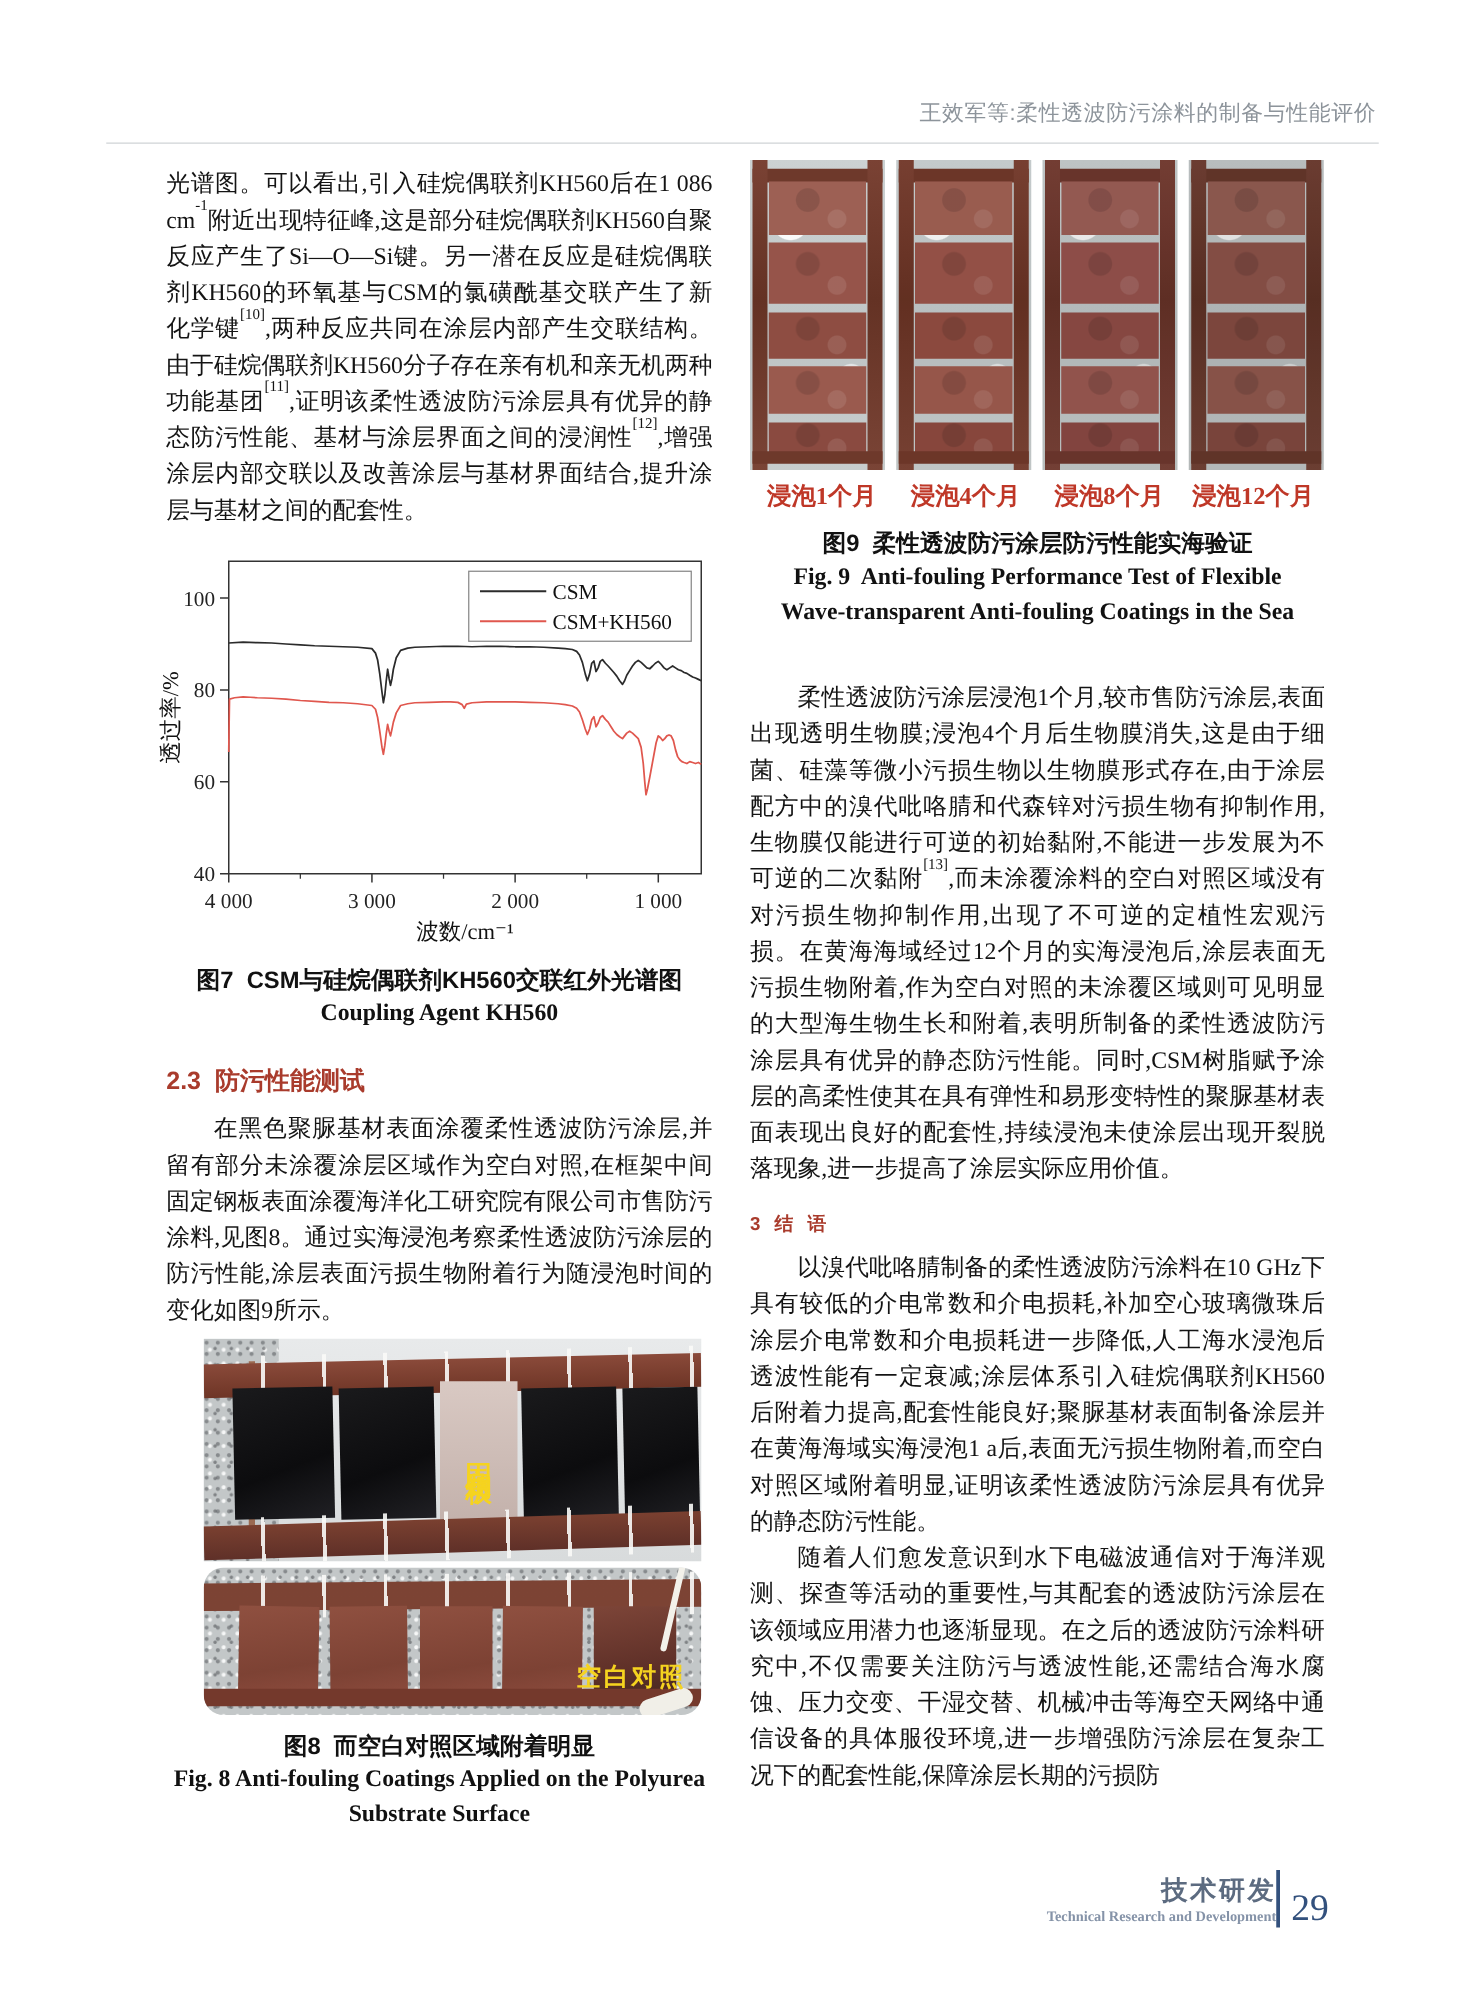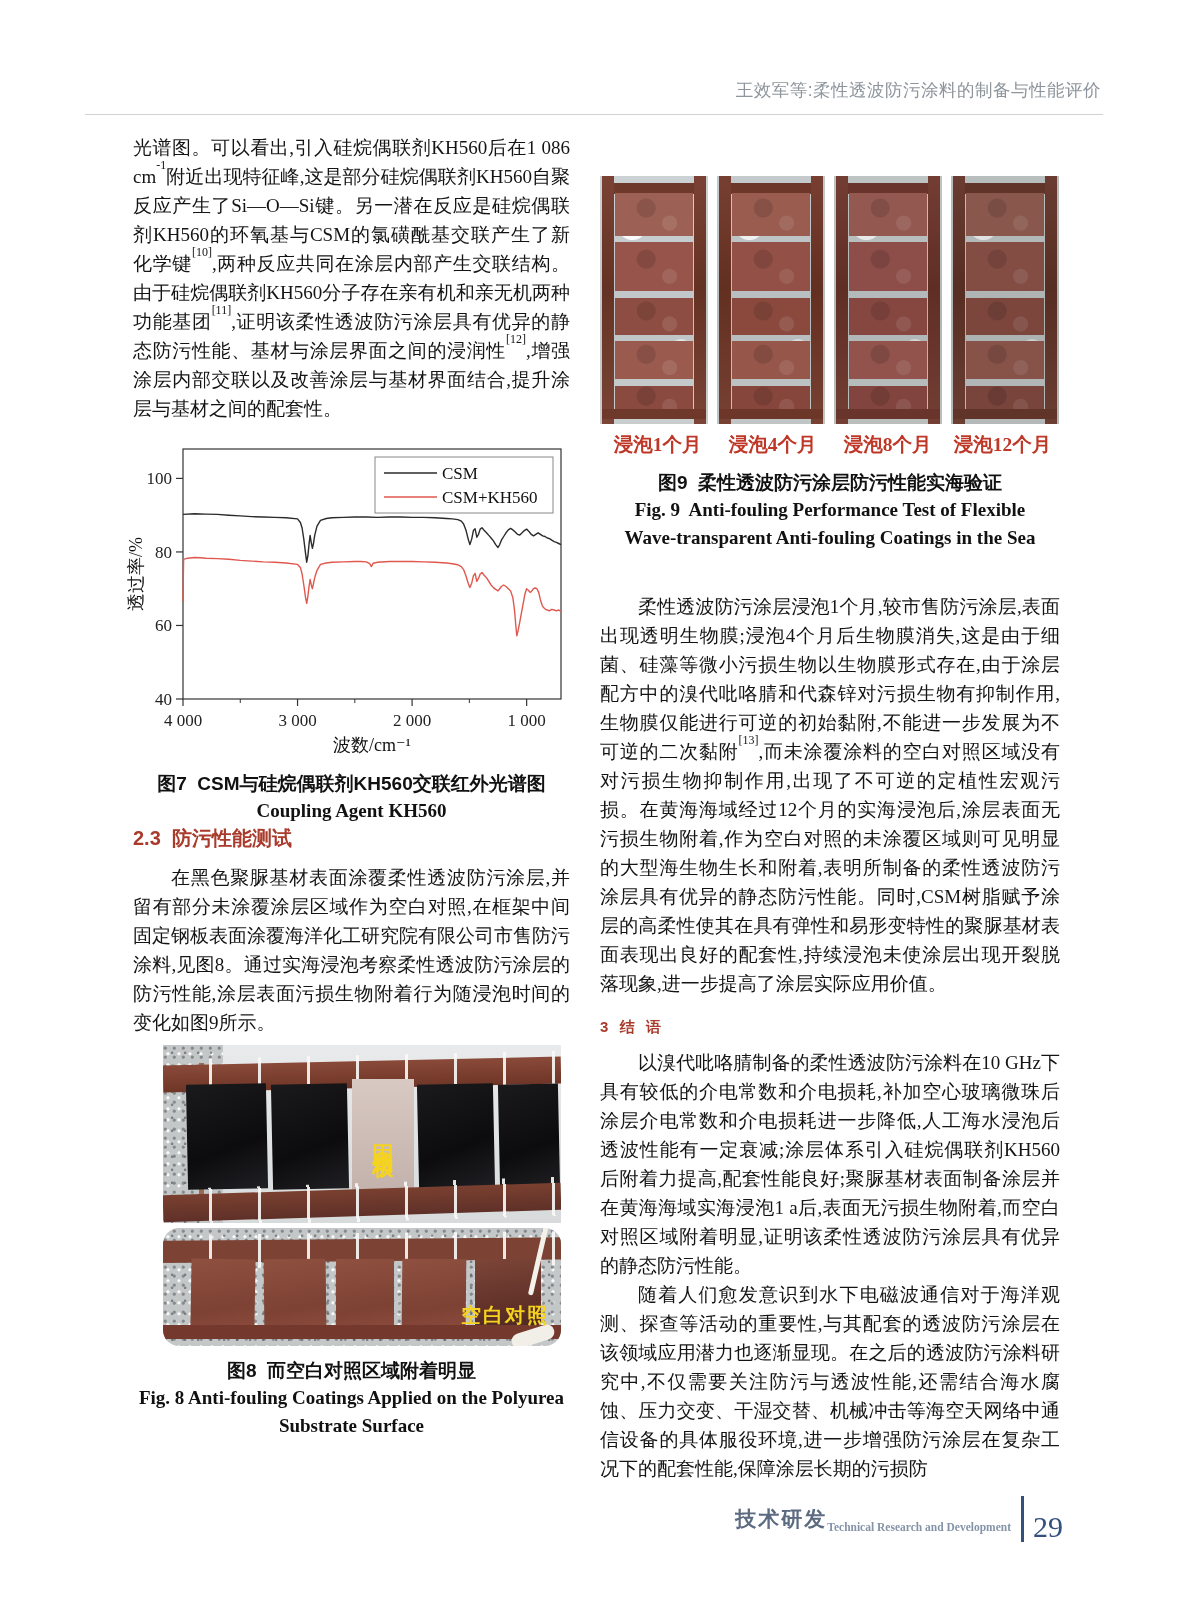--- a/index.html
+++ b/index.html
@@ -15,37 +15,37 @@
         font-family:"Liberation Serif","DejaVu Serif",serif;color:#1c1c1c;}
 
   
   .running-header{position:absolute;top:78px;right:86px;font-family:"Liberation Sans","DejaVu Sans",sans-serif;
         font-size:17.5px;color:#8d949b;letter-spacing:.5px;}
   .header-rule{position:absolute;top:114px;left:85px;width:1018px;height:1px;background:#cfd3d6;}
 
   
   .col{position:absolute;width:437px;}
   .col-left{left:133px;top:133px;}
-  .col-right{left:600px;top:128px;width:460px;margin-top:48px;}
+  .col-right{left:600px;top:128px;width:460px;}
 
   .bt{font-size:19px;line-height:29px;text-align:justify;color:#141414;}
   .bt.indent{text-indent:2em;}
   .bt sup{font-size:12px;line-height:0;position:relative;top:-0.55em;}
 
   
   .chart-block{margin-top:10px;margin-left:-8px;}
   #ftir-svg{display:block;}
 
   .cap-zh{font-family:"Liberation Sans","DejaVu Sans",sans-serif;font-weight:700;font-size:19px;
           text-align:center;margin-top:6px;white-space:pre-wrap;color:#111;}
   .cap-en{font-weight:700;font-size:19px;text-align:center;white-space:pre-wrap;color:#111;line-height:28px;}
   .cap-gap{margin-top:12px;}
 
   .sec-heading{font-family:"Liberation Sans","DejaVu Sans",sans-serif;font-weight:700;
-          color:var(--heading-red);font-size:20px;white-space:pre-wrap;}
+          color:var(--heading-red);font-size:20px;margin-top:26px;white-space:pre-wrap;}
   .sec-heading.major{font-size:15px;margin-top:20px;letter-spacing:1px;}
   .after-heading{margin-top:11px;}
 
   
   .fig9-photos{display:flex;gap:9px;}
   .sea-photo{position:relative;width:108px;height:248px;overflow:hidden;
      background:
        radial-gradient(circle at 30% 20%, rgba(255,255,255,.9) 0 14px, transparent 15px),
        radial-gradient(circle at 75% 70%, rgba(255,255,255,.55) 0 10px, transparent 11px),
        linear-gradient(180deg,#ccd2d3,#bfc5c6 60%,#c8cdcd);}
@@ -98,21 +98,21 @@
   .f8b-panel.c2{left:25.5%;width:15.5%;transform:rotate(-.6deg);}
   .f8b-panel.c3{left:43.5%;width:14.5%;}
   .f8b-panel.c4{left:60%;width:16%;transform:rotate(.6deg);}
   .f8b-panel.c5{left:78.5%;width:16.5%;background:linear-gradient(170deg,#7d4538,#5f3028 70%,#4a2a22);}
   .f8b-rope1{position:absolute;right:5%;top:-4%;width:5px;height:62%;background:#f3f1ea;transform:rotate(13deg);border-radius:3px;}
   .f8b-rope2{position:absolute;right:1.5%;bottom:2%;width:44px;height:15px;background:#f1efe8;border-radius:8px;transform:rotate(-18deg);}
   .blank-label{position:absolute;right:3%;bottom:14%;color:var(--label-yellow);font-size:20px;font-weight:700;letter-spacing:2px;}
 
   
   .footer{position:absolute;top:1496px;right:124px;display:flex;align-items:center;}
-  .footer-textcol{display:flex;flex-direction:row;align-items:flex-end;margin-right:10px;}
+  .footer-textcol{display:flex;flex-direction:column;align-items:flex-end;}
   .footer-zh{font-family:"Liberation Sans","DejaVu Sans",sans-serif;font-weight:700;font-size:21px;color:var(--footer-text);letter-spacing:2px;}
   .footer-en{font-size:11.5px;color:#8593a8;font-weight:600;margin-top:2px;}
   .footer-bar{width:3px;height:46px;background:var(--footer-blue);margin-right:9px;}
   .footer-page{font-size:30px;color:var(--footer-blue);align-self:flex-end;line-height:1;}
 </style>
 </head>
 <body>
 
 <div class="page">
 

